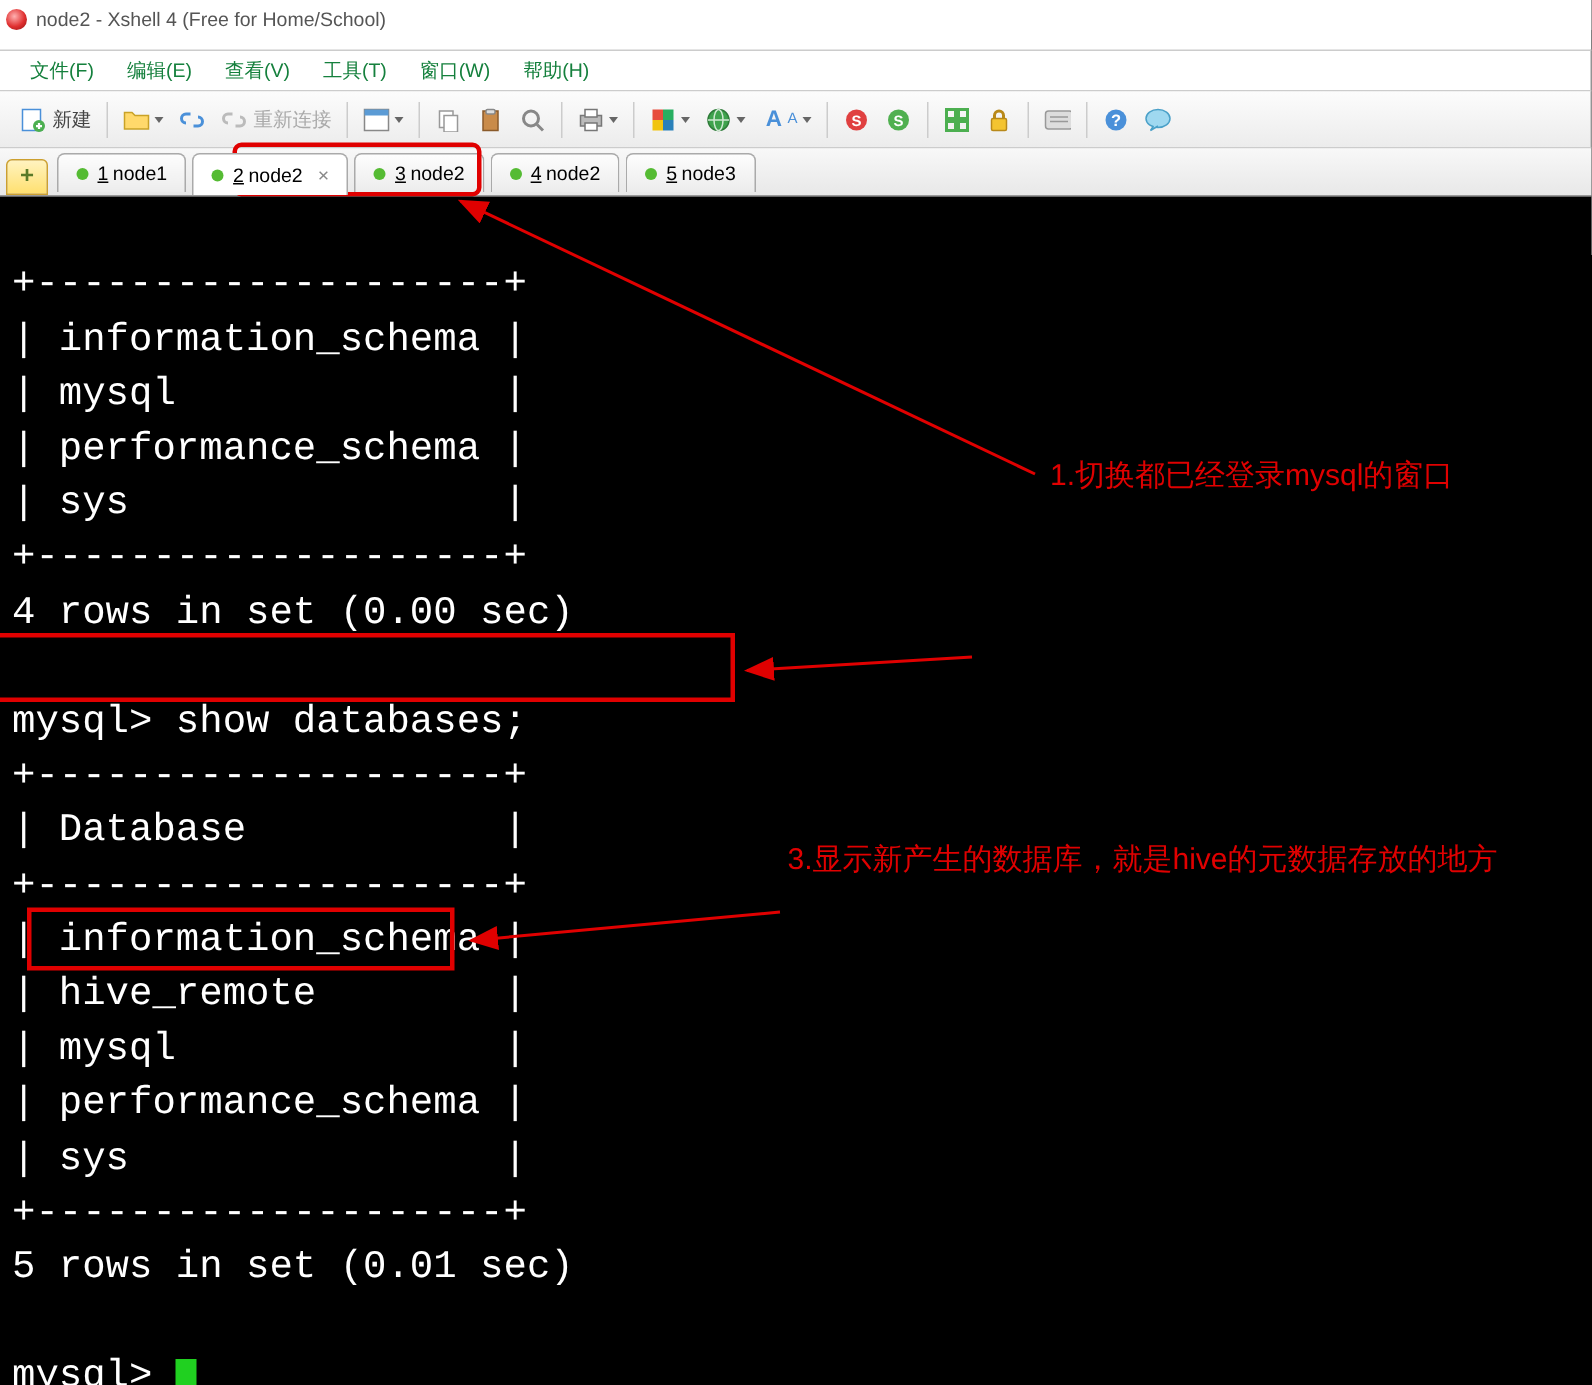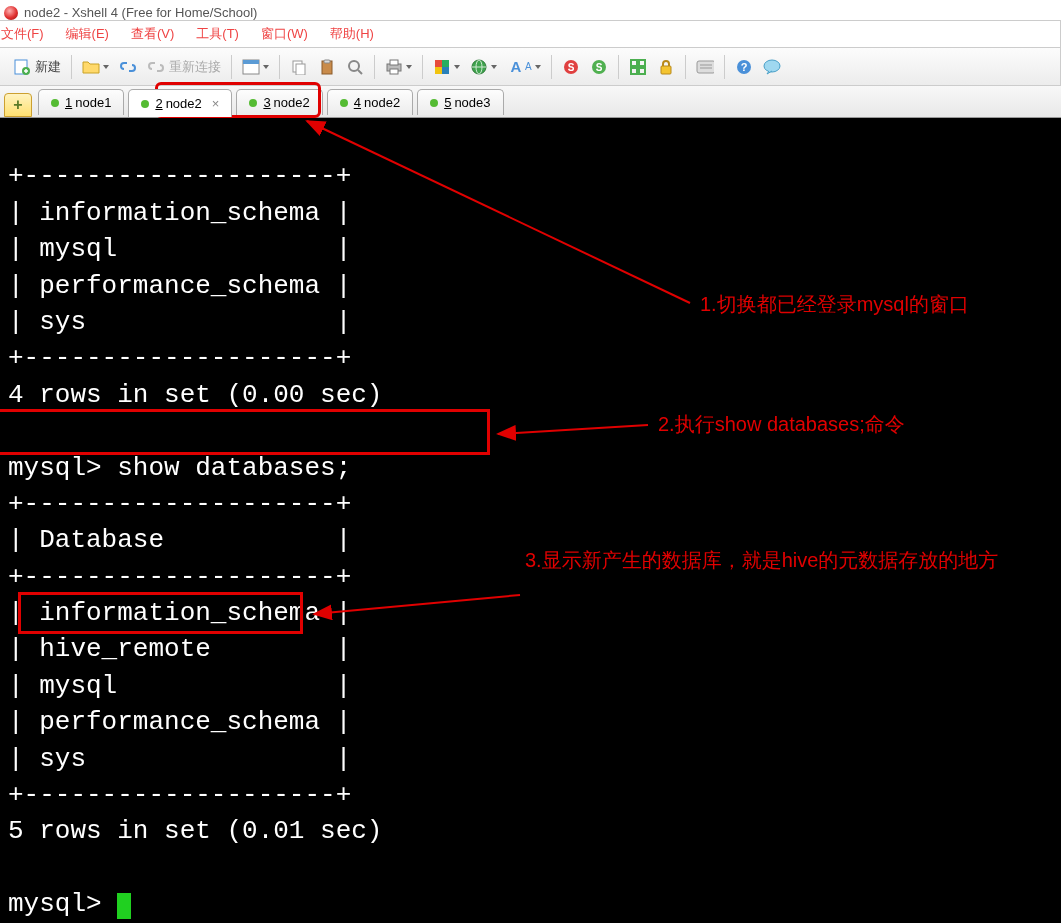--- a/index.html
+++ b/index.html
@@ -1,21 +1,21 @@
 <!DOCTYPE html>
 <html><head>
 <meta charset="utf-8">
 <style>
 * { margin:0; padding:0; box-sizing:border-box; }
 body { font-family:"Microsoft YaHei","SimSun",Tahoma,sans-serif; font-size:13px; background:#fff; width:1061px; }
 
 .title-bar { height:20px; background:#fff; display:flex; align-items:flex-end; padding-left:4px; color:#555; }
 .title-bar .app-icon { width:14px; height:14px; border-radius:50%; background:radial-gradient(circle at 40% 35%,#ffb0b0 0,#e03030 55%,#901010 100%); margin-right:6px; }
 
-.menu-bar { height:28px; border:1px solid #ccc; border-left:none; display:flex; align-items:center; padding:0 1px; gap:22px; color:#ef4444; }
+.menu-bar { height:28px; border:1px solid #ccc; border-left:none; display:flex; align-items:center; padding:0 20px; gap:22px; color:#15803d;margin-top:13px; }
 .menu-bar span { cursor:default; }
 
 .toolbar { height:38px; border:1px solid #ccc; border-left:none; border-top:none; background:linear-gradient(#fcfcfc,#ececec); display:flex; align-items:center; padding:0 8px; gap:0; }
 .tbtn { height:28px; display:flex; align-items:center; padding:0 4px; border:1px solid transparent; border-radius:3px; }
 .tlbl { margin-left:4px; color:#444; }
 .tsep { width:1px; height:24px; background:#ccc; margin:0 5px; }
 .drop { width:0; height:0; border-left:3px solid transparent; border-right:3px solid transparent; border-top:4px solid #666; margin-left:3px; }
 .ico { width:18px; height:18px; display:flex; align-items:center; justify-content:center; }
 
 .tab-strip { height:32px; background:linear-gradient(#f8f8f8,#e8e8e8); border-bottom:1px solid #999; display:flex; align-items:flex-end; padding-left:4px; }
@@ -268,18 +268,17 @@
         <marker id="ah" markerWidth="10" markerHeight="8" refX="9" refY="4" orient="auto">
           <path d="M0 0L10 4L0 8z" fill="#e00000"></path>
         </marker>
       </defs>
   <line x1="690" y1="185" x2="307" y2="3" stroke="#e00000" stroke-width="2" marker-end="url(#ah)"></line>
   <line x1="648" y1="307" x2="498" y2="316" stroke="#e00000" stroke-width="2" marker-end="url(#ah)"></line>
   <line x1="520" y1="477" x2="314" y2="496" stroke="#e00000" stroke-width="2" marker-end="url(#ah)"></line>
 </svg>
 
 <div class="annot" style="left:700px; top:172px;">1.切换都已经登录mysql的窗口</div>
-<div class="annot" style="left:658px; top:292px;">2.执行show databases;命令</div>
 <div class="annot" style="left:525px; top:428px;">3.显示新产生的数据库，就是hive的元数据存放的地方</div>
 
 
 
 </div>
 
 </body></html>

